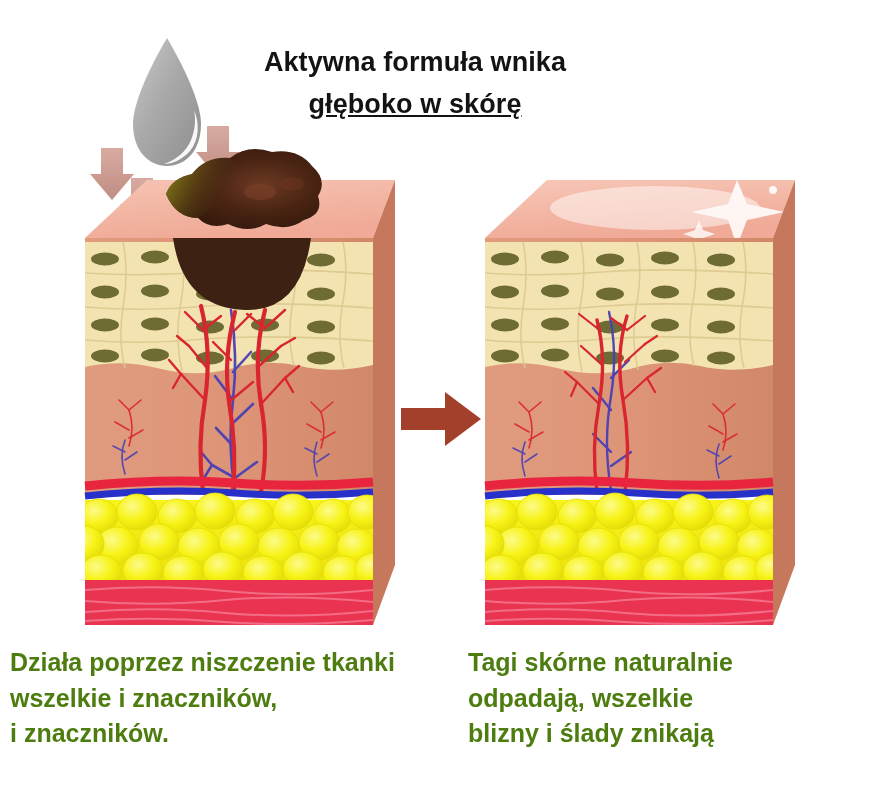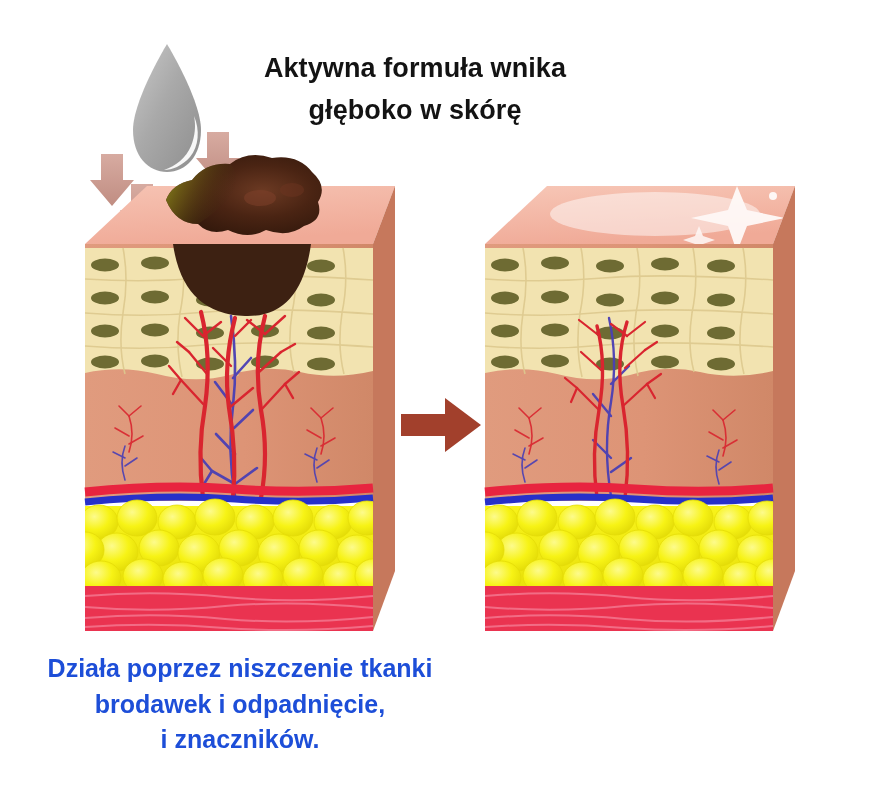--- a/index.html
+++ b/index.html
@@ -3,34 +3,34 @@
 <meta charset="utf-8">
 <title>Skin Diagram</title>
 <style>
   html,body{margin:0;padding:0;}
   body{
     width:877px;height:800px;
     background:#ffffff;
     font-family:"Liberation Sans","DejaVu Sans",sans-serif;
     overflow:hidden;position:relative;
   }
-  .stage{position:absolute;inset:0;margin-top:6px;}
+  .stage{position:absolute;inset:0;}
 
   
   .headline{
     position:absolute;left:200px;top:42px;width:430px;
     text-align:center;color:#131313;
     font-size:27px;font-weight:700;line-height:1.55;
     letter-spacing:.1px;
   }
-  .headline .l2{display:block;}
+  .headline .l2{display:block;text-decoration:underline;}
 
   
   .caption{
-    position:absolute;color:#1d4ed8;text-align:center;
+    position:absolute;color:#4d7c0f;text-align:left;
     font-size:25px;font-weight:600;line-height:1.42;
   }
   .caption span{display:block;white-space:nowrap;}
   .cap-left{left:10px;top:645px;width:460px;}
   .cap-right{left:468px;top:645px;width:400px;}
 
   
   .block{position:absolute;}
   .blk-left{left:85px;top:160px;width:310px;height:465px;}
   .blk-right{left:485px;top:160px;width:310px;height:465px;}
@@ -472,18 +472,23 @@
           <path d="M0 441 Q70 447 140 440 Q210 434 288 442"></path>
           <path d="M0 452 Q70 446 140 453 Q210 459 288 451"></path>
           <path d="M0 461 Q70 456 140 462 Q210 467 288 460"></path>
         </g>
       </g>
     </svg>
   </div>
 
   <div class="caption cap-left">
     <span>Działa poprzez niszczenie tkanki</span>
-    <span>brodawek i odpadnięcie,</span>
+    <span>wszelkie i znaczników,</span>
     <span>i znaczników.</span>
   </div>
 
+  <div class="caption cap-right">
+    <span>Tagi skórne naturalnie</span>
+    <span>odpadają, wszelkie</span>
+    <span>blizny i ślady znikają</span>
+  </div>
 
 </div>
 
 </body></html>

